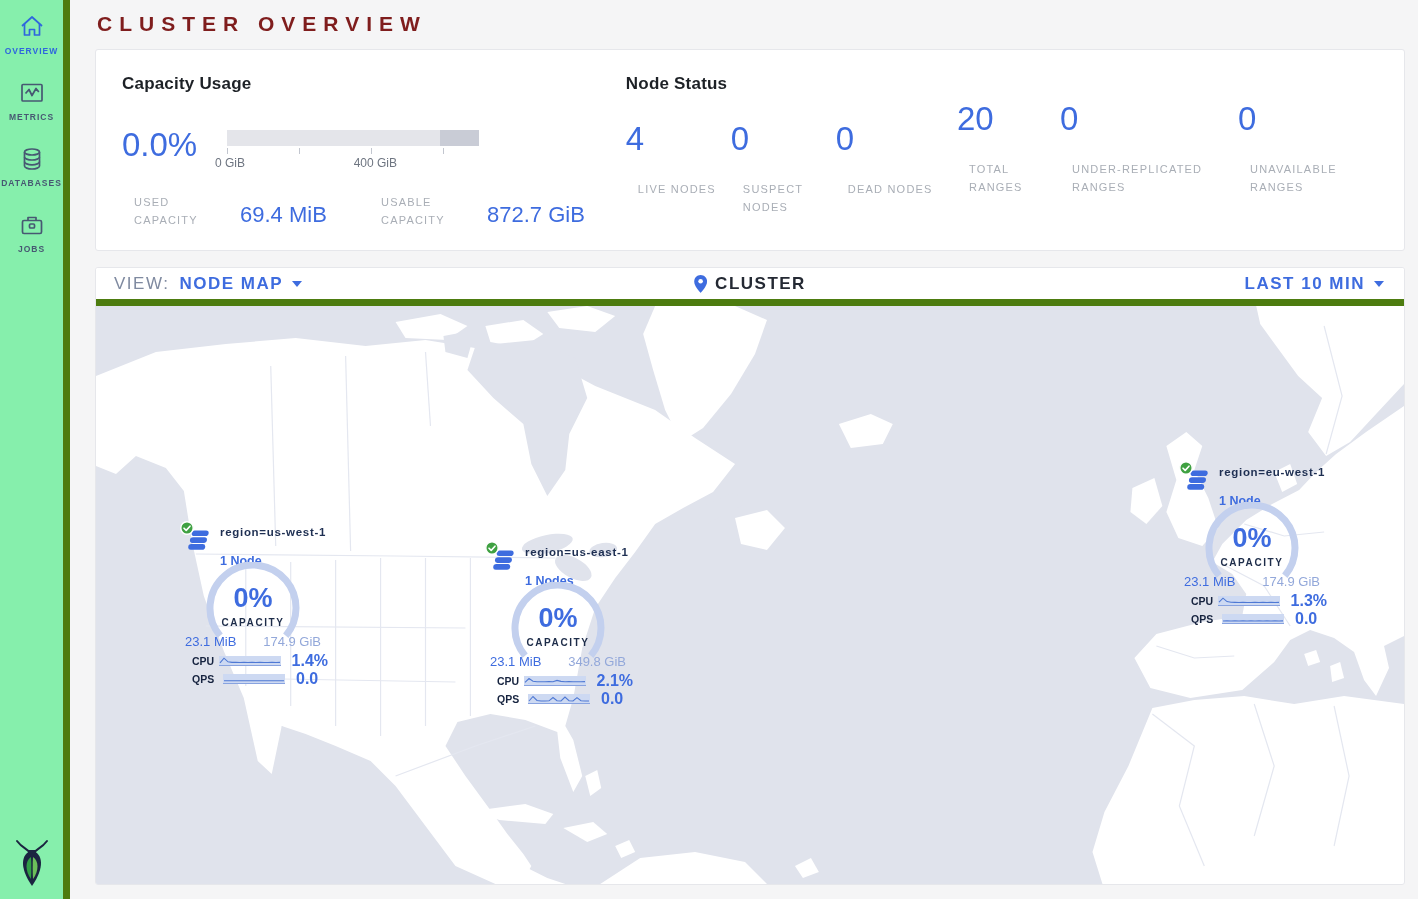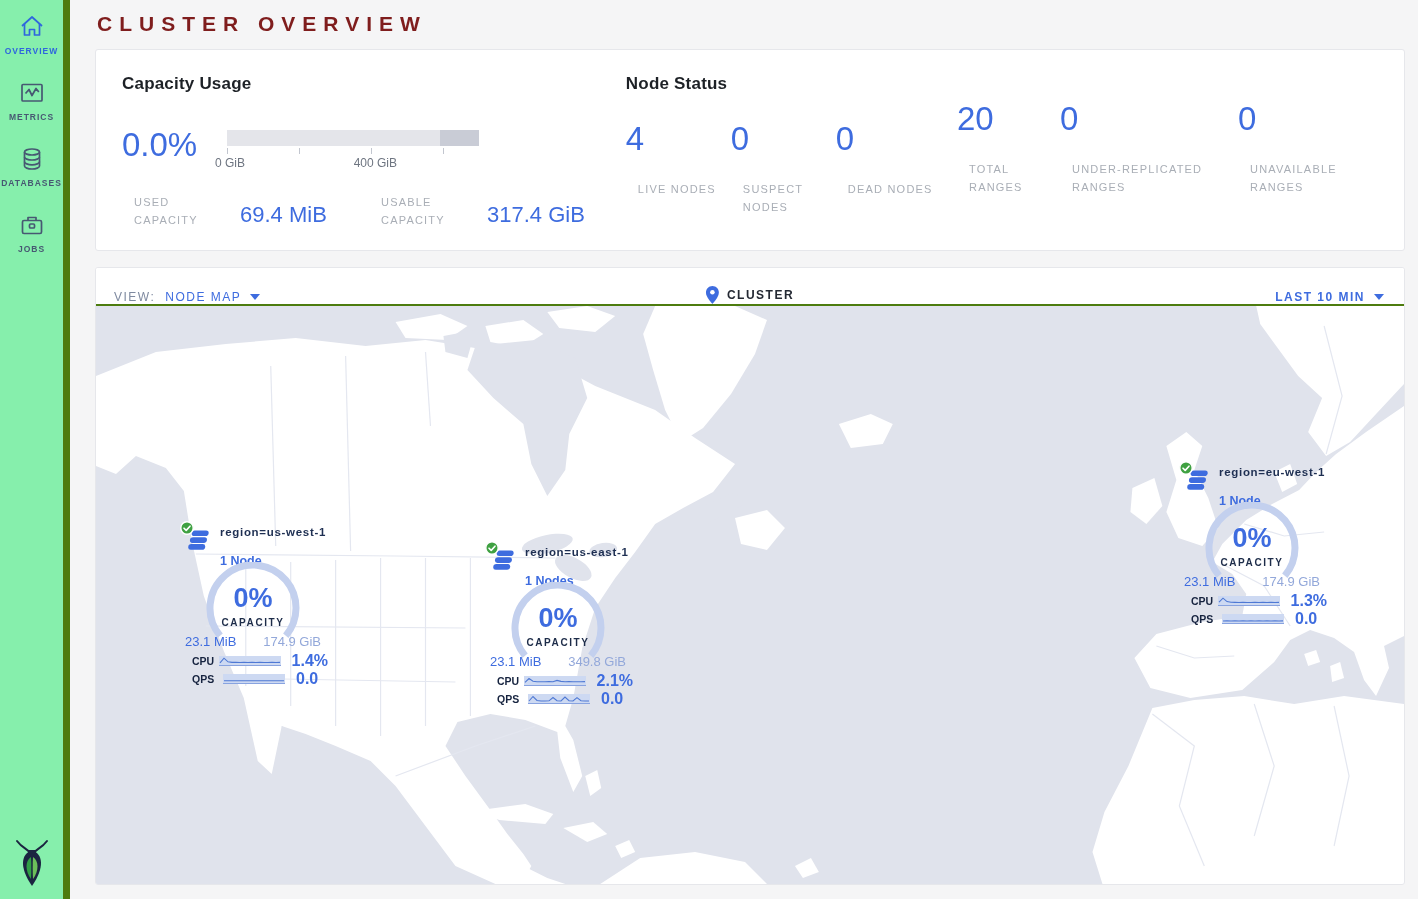--- a/index.html
+++ b/index.html
@@ -60,24 +60,24 @@
   .stat-col .stat-label{margin-top:25px;}
   .panel-nodes .stat-col{width:105px;}
   .panel-repl .stat-col1{width:103px;}
   .panel-repl .stat-col2{width:178px;}
   .panel-repl .stat-col2 .stat-label{width:150px;}
   .panel-repl .stat-col3{width:140px;}
   .panel-repl .stat-col3 .stat-label{width:110px;}
 
   
   .map-card{margin-top:16px;background:#fff;border:1px solid var(--border);border-radius:3px;overflow:hidden;}
-  .map-toolbar{height:38px;display:flex;align-items:flex-end;position:relative;border-bottom:2px solid #4d7c0f;background:#fff;font-size:12px;letter-spacing:1.5px;}
+  .map-toolbar{height:38px;display:flex;align-items:center;position:relative;border-bottom:7px solid #4d7c0f;background:#fff;font-size:17px;letter-spacing:1.5px;}
   .tb-left{margin-left:18px;display:flex;align-items:center;cursor:pointer;}
   .tb-view-label{color:#7f8aa0;margin-right:10px;}
-  .tb-view-value{color:var(--blue);font-weight:400;}
+  .tb-view-value{color:var(--blue);font-weight:700;}
   .caret{width:0;height:0;border-left:5px solid transparent;border-right:5px solid transparent;border-top:6px solid var(--blue);display:inline-block;margin-left:9px;}
   .tb-center{position:absolute;left:50%;transform:translateX(-50%);display:flex;align-items:center;color:#242933;font-weight:600;cursor:pointer;}
   .tb-center svg{margin-right:8px;}
   .tb-right{margin-left:auto;margin-right:20px;display:flex;align-items:center;color:var(--blue);font-weight:600;cursor:pointer;}
 
   .map{position:relative;height:578px;background:var(--ocean);overflow:hidden;}
   .map svg.world{position:absolute;left:0;top:0;width:100%;height:100%;}
 
   
   .node-marker{position:absolute;width:150px;z-index:2;cursor:pointer;}
@@ -173,21 +173,21 @@
           </div>
         </div>
       </div>
       <div class="cap-stats">
         <div class="cap-pair">
           <div class="stat-label">USED CAPACITY</div>
           <div class="stat-value">69.4 MiB</div>
         </div>
         <div class="cap-pair">
           <div class="stat-label">USABLE CAPACITY</div>
-          <div class="stat-value">317.4 GiB</div>
+          <div class="stat-value">872.7 GiB</div>
         </div>
       </div>
     </div>
 
     <div class="panel panel-nodes">
       <h2>Node Status</h2>
       <div class="stat-cols">
         <div class="stat-col">
           <div class="big">4</div>
           <div class="stat-label">LIVE NODES</div>

